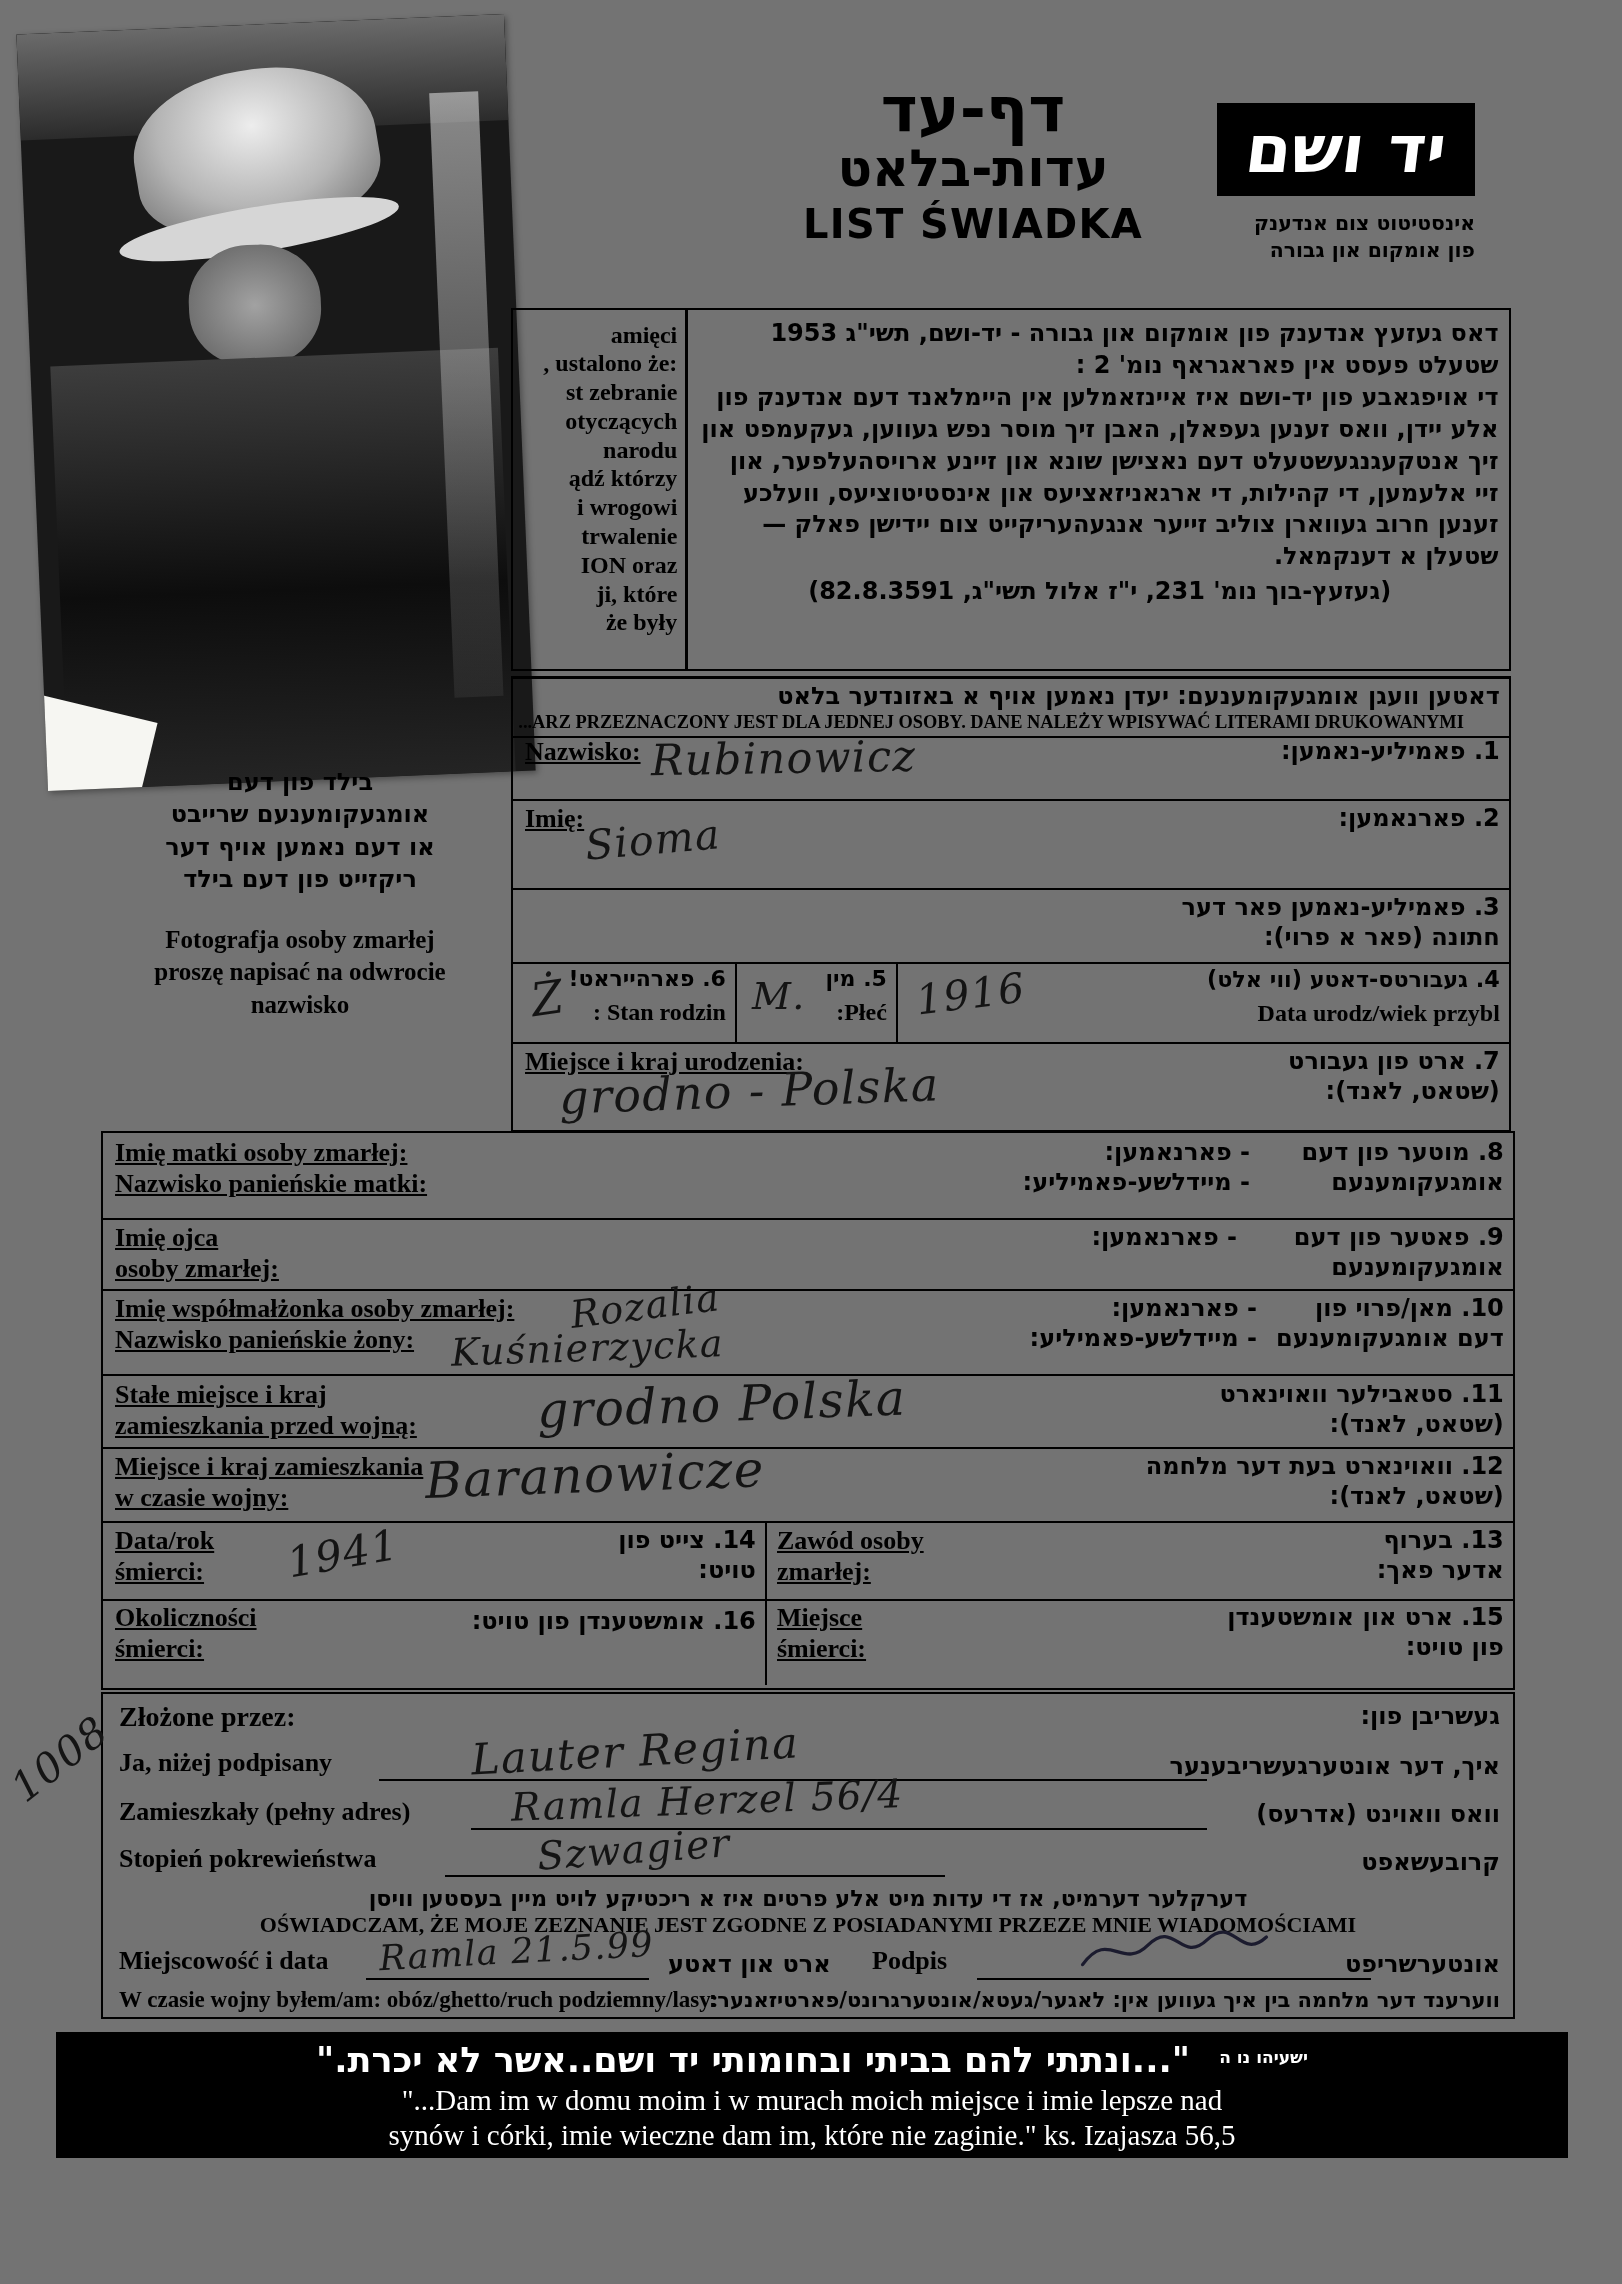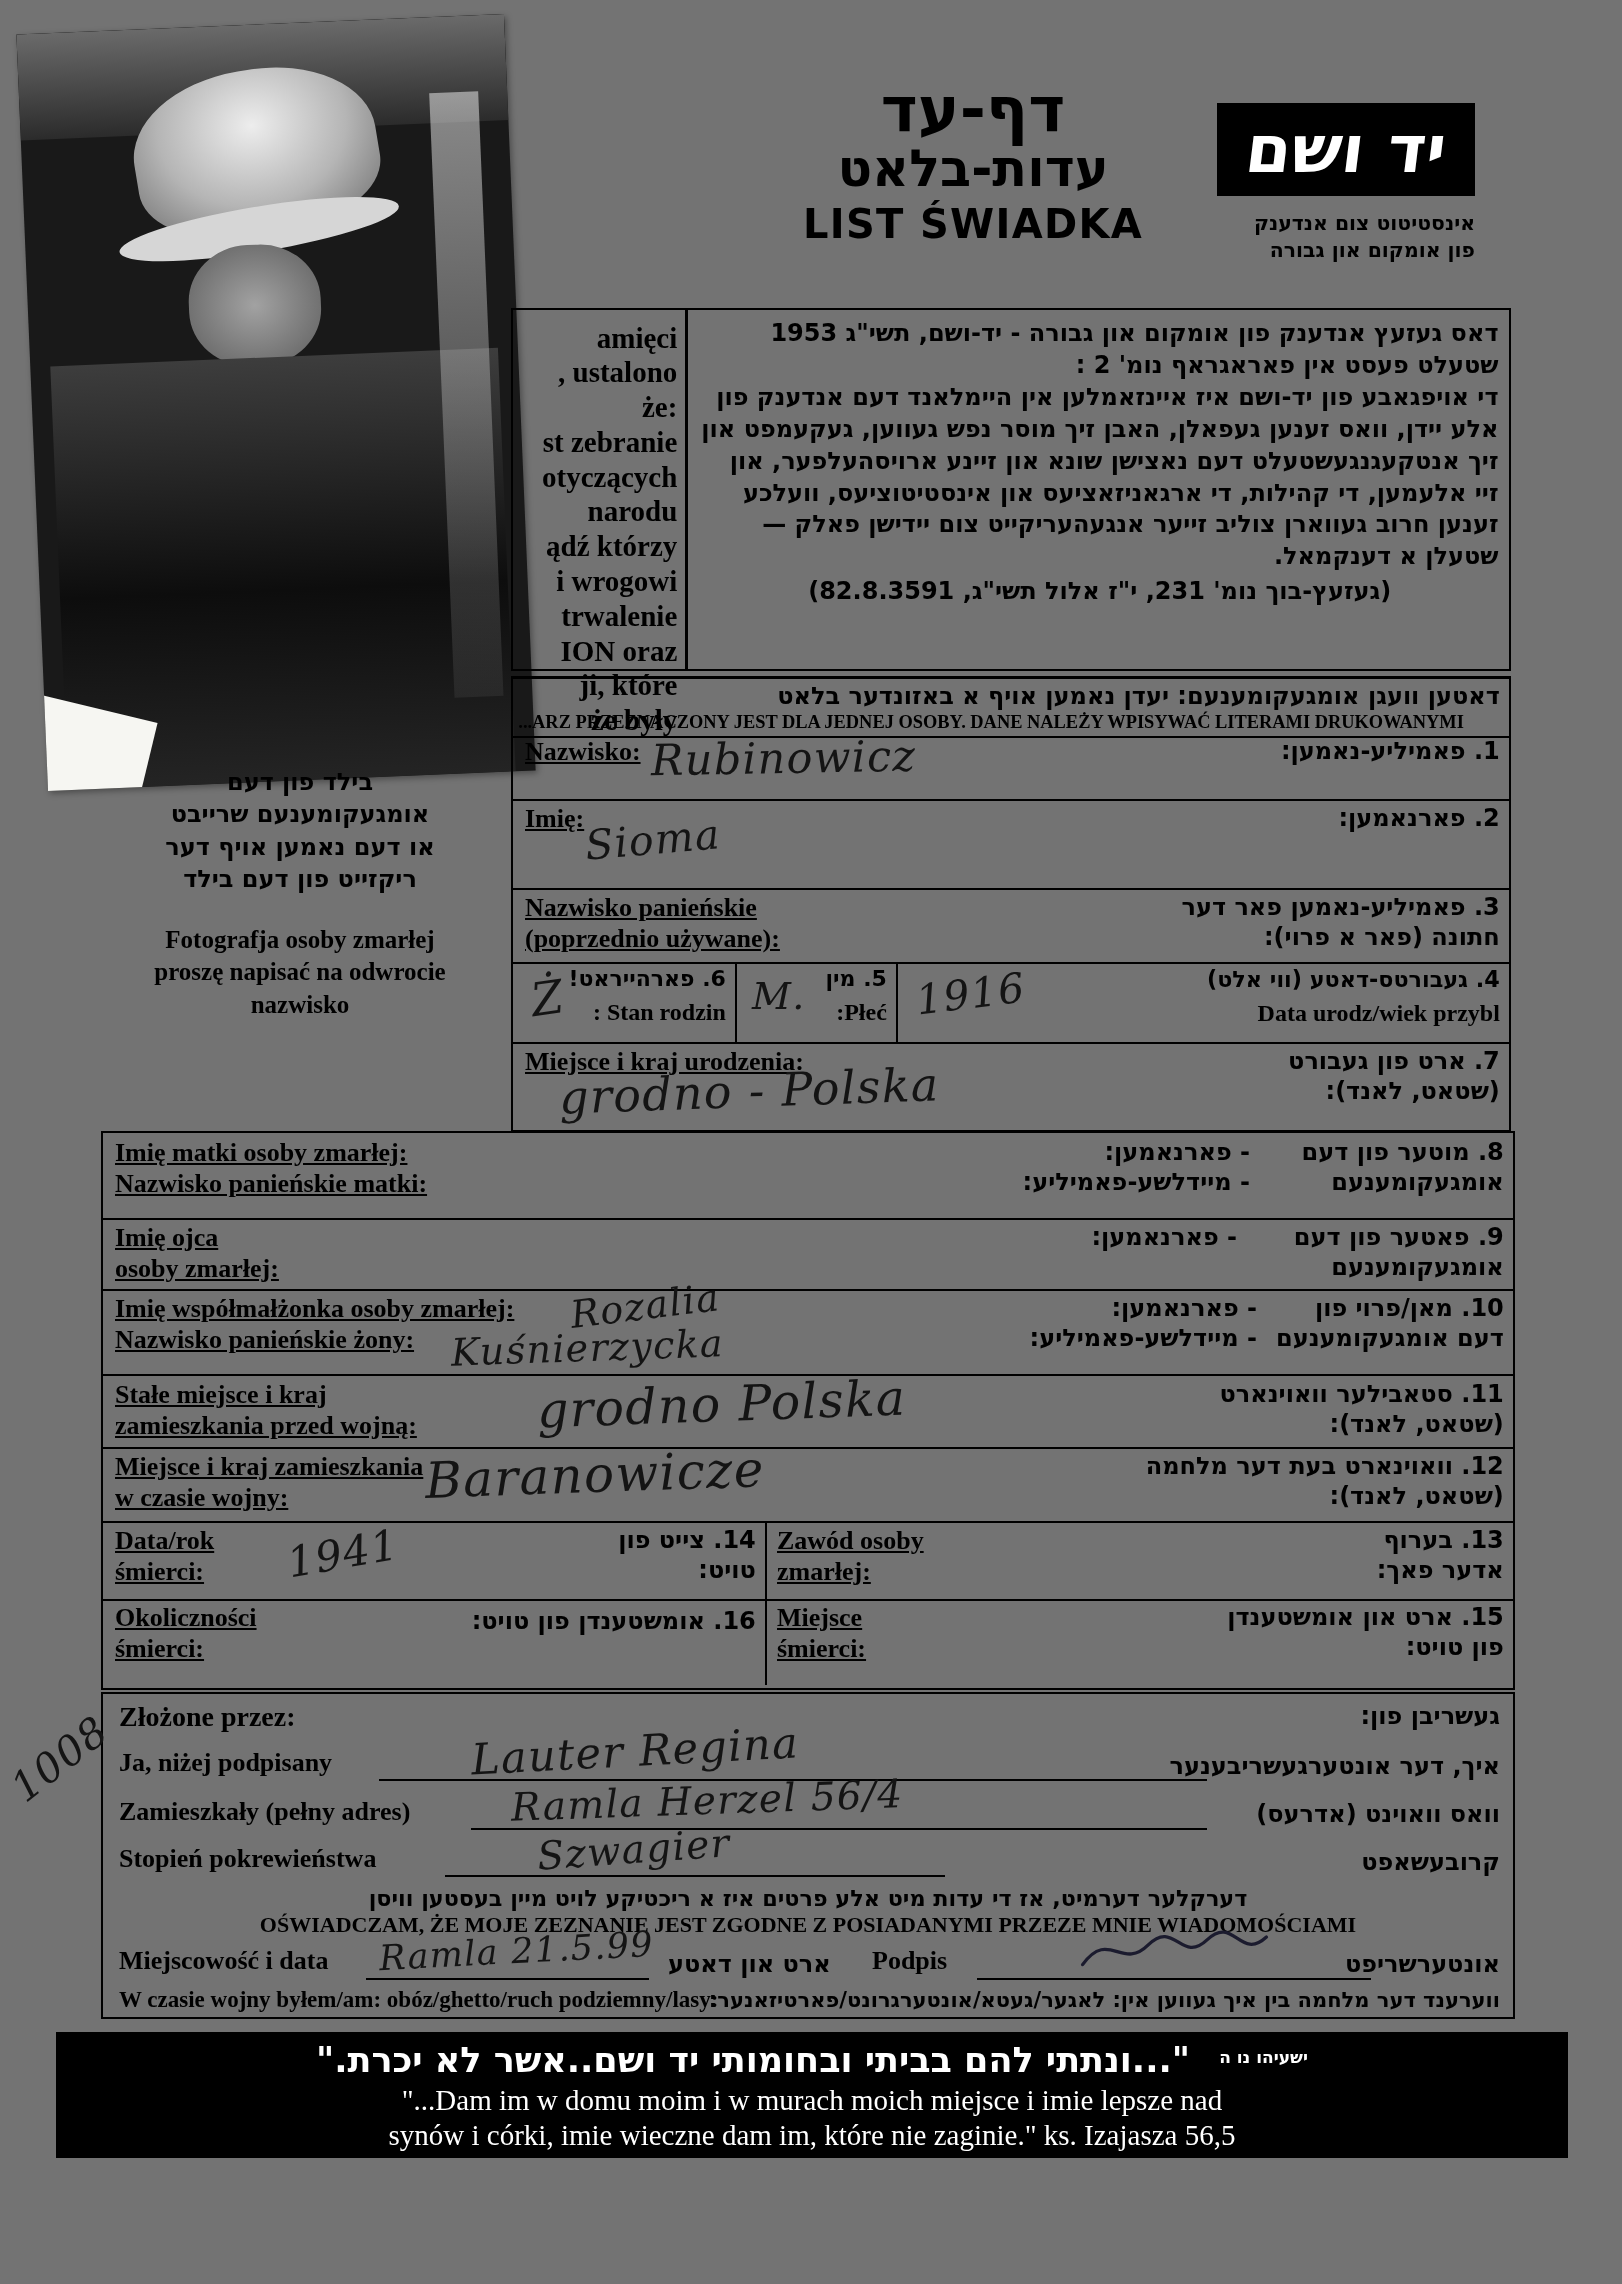--- a/index.html
+++ b/index.html
@@ -28,21 +28,21 @@
   .hdr-yi1{font-family:"DejaVu Sans",sans-serif;font-weight:bold;font-size:63px;line-height:1.02;direction:rtl;}
   .hdr-yi2{font-family:"DejaVu Sans",sans-serif;font-weight:bold;font-size:51px;line-height:1.05;direction:rtl;}
   .hdr-pl{font-family:"DejaVu Sans",sans-serif;font-weight:bold;font-size:40px;letter-spacing:1.3px;margin-top:5.3px;}
   .logo{left:1217px;top:103px;width:258px;height:93px;background:#000;color:#fff;display:flex;align-items:center;justify-content:center;}
   .logo span{font-family:"DejaVu Sans",sans-serif;font-weight:bold;font-size:66px;transform:skewX(-7deg);}
   .logo-sub{left:1117px;top:210px;width:358px;font-size:20.4px;line-height:1.3;}
 
   
   .intro-box{left:511px;top:308px;width:996px;height:359px;border:2.6px solid #000;}
   .vline{position:absolute;left:172px;top:0;bottom:0;width:2.6px;background:#000;}
-  .pl-frag{position:absolute;left:5.3px;top:10.5px;width:159px;text-align:right;font-weight:bold;font-size:29px;line-height:1.2;}
+  .pl-frag{position:absolute;left:5.3px;top:10.5px;width:159px;text-align:right;font-weight:bold;font-size:24px;line-height:1.2;}
   .yi-law{position:absolute;left:188px;top:8px;right:10.5px;font-size:24px;line-height:1.33;}
   .yi-law .ref{display:block;text-align:center;margin-top:2.6px;}
 
   
   .notice-box{left:511px;top:676px;width:996px;height:57px;border:2.6px solid #000;border-top-width:3.3px;}
   .notice-yi{position:absolute;right:9.2px;top:2.6px;font-size:24px;}
   .notice-pl{position:absolute;left:5.3px;bottom:2.6px;font-weight:bold;font-size:18.4px;white-space:nowrap;}
 
   
   .side-cap{left:99px;top:766px;width:402px;text-align:center;}
@@ -144,24 +144,20 @@
       <div class="hand abs" style="left:138px;top:1.3px;font-size:43px;transform:rotate(-1deg);">Rubinowicz</div>
     </div>
 
     <div class="row" style="top:67px;height:89px;">
       <div class="plbl">Imię:</div>
       <div class="ylbl yi">2. פארנאמען:</div>
       <div class="hand abs" style="left:72px;top:17px;font-size:41px;transform:rotate(-5deg);">Sioma</div>
     </div>
 
     <div class="row" style="top:156px;height:74px;">
-      <div class="plbl">
-        <span class="blk">Nazwisko panieńskie</span>
-        <span class="blk">(poprzednio używane):</span>
-      </div>
       <div class="ylbl yi">
         <span class="blk">3. פאמיליע-נאמען פאר דער</span>
         <span class="blk">חתונה (פאר א פרוי):</span>
       </div>
     </div>
 
     <div class="row" style="top:230px;height:80px;">
       <div class="cell cdiv" style="left:0;width:222px;">
         <div class="ylbl yi" style="top:4px;font-size:22px;">6. פארהייראט!</div>
         <div class="abs serif b" style="right:9.2px;top:37px;font-size:24px;">: Stan rodzin</div>

